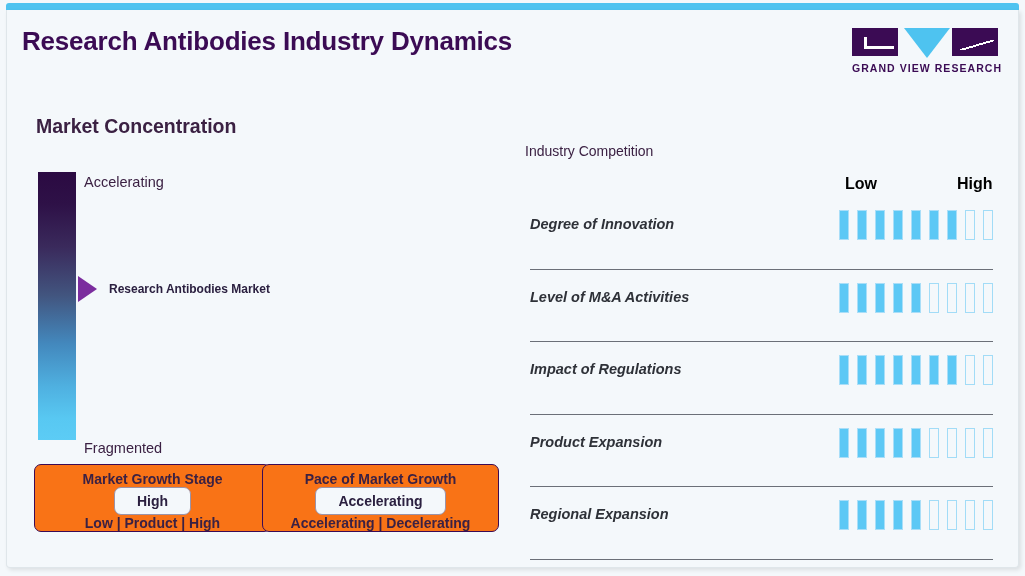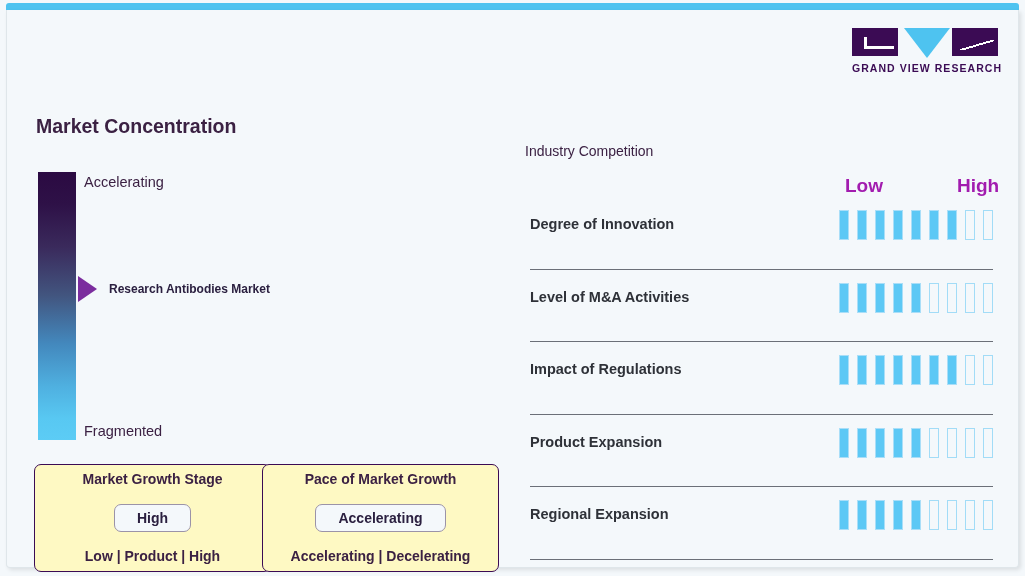--- a/index.html
+++ b/index.html
@@ -158,21 +158,21 @@
       #5cccf5 100%);
   }
   .grad-label {
     position: absolute;
     left: 84px;
     font-size: 14.5px;
     color: #3b2143;
     white-space: nowrap;
   }
   #lbl-concentrated { top: 174px; }
-  #lbl-fragmented { top: 423px; }
+  #lbl-fragmented { top: 440px; }
 
   .marker-row {
     position: absolute;
     left: 78px;
     top: 276px;
     display: flex;
     align-items: center;
   }
   .marker-tri {
     width: 0;
@@ -186,25 +186,25 @@
     font-size: 12px;
     font-weight: bold;
     color: #2b2040;
     white-space: nowrap;
   }
 
   
   .stat-box {
     position: absolute;
     top: 464px;
-    height: 108px;
+    height: 68px;
     border: 1.4px solid #3b0b54;
     border-radius: 7px;
     box-sizing: border-box;
-    background: #fef9c3;
+    background: #f97316;
     display: flex;
     flex-direction: column;
     align-items: center;
     justify-content: space-between;
     padding: 6px 8px 7px 8px;
   }
   #box-growth { left: 34px; width: 237px; }
   #box-pace { left: 262px; width: 237px; }
   .stat-head {
     font-size: 14px;
@@ -226,39 +226,40 @@
     font-size: 14px;
     font-weight: bold;
     color: #3b2143;
     white-space: nowrap;
   }
 
   
   .scale-head {
     position: absolute;
     top: 175px;
-    font-size: 19px;
-    font-weight: bold;
-    color: #a21caf;
+    font-size: 16px;
+    font-weight: bold;
+    color: #000000;
     white-space: nowrap;
   }
   #scale-low { left: 845px; }
   #scale-high { left: 957px; }
 
   #char-rows {
     position: absolute;
     left: 530px;
     top: 197px;
     width: 463px;
   }
   .char-row {
     position: relative;
     height: 72.6px;
     border-bottom: 1.4px solid #6b6f78;
     box-sizing: border-box;
+    font-style: italic;
   }
   .char-label {
     position: absolute;
     left: 0;
     top: 19px;
     font-size: 14.5px;
     font-weight: bold;
     color: #2e3138;
     white-space: nowrap;
   }
@@ -278,20 +279,21 @@
   .bar-seg.off { background: transparent; border: 1.5px solid #a2dcf7; }
 </style>
 </head>
 <body>
 
 <div id="infographic">
 
   <div class="frame-top"></div>
   <div class="frame-body"></div>
 
+  <div class="page-title">Research Antibodies Industry Dynamics</div>
 
   <div class="logo">
     <div class="logo-marks">
       <div class="logo-block left"></div>
       <div class="logo-tri"></div>
       <div class="logo-block right"></div>
     </div>
     <div class="logo-text">GRAND VIEW RESEARCH</div>
   </div>
 

